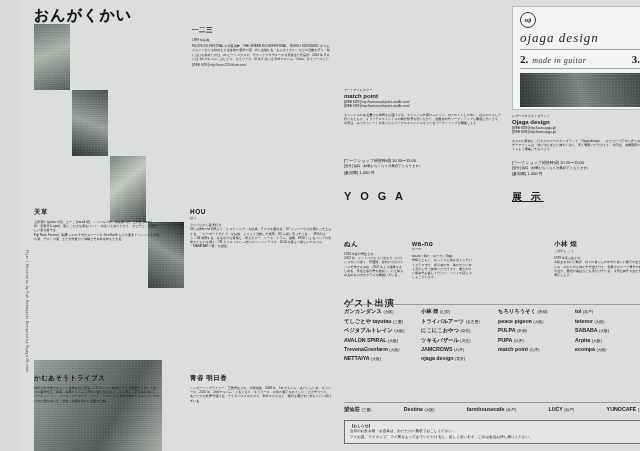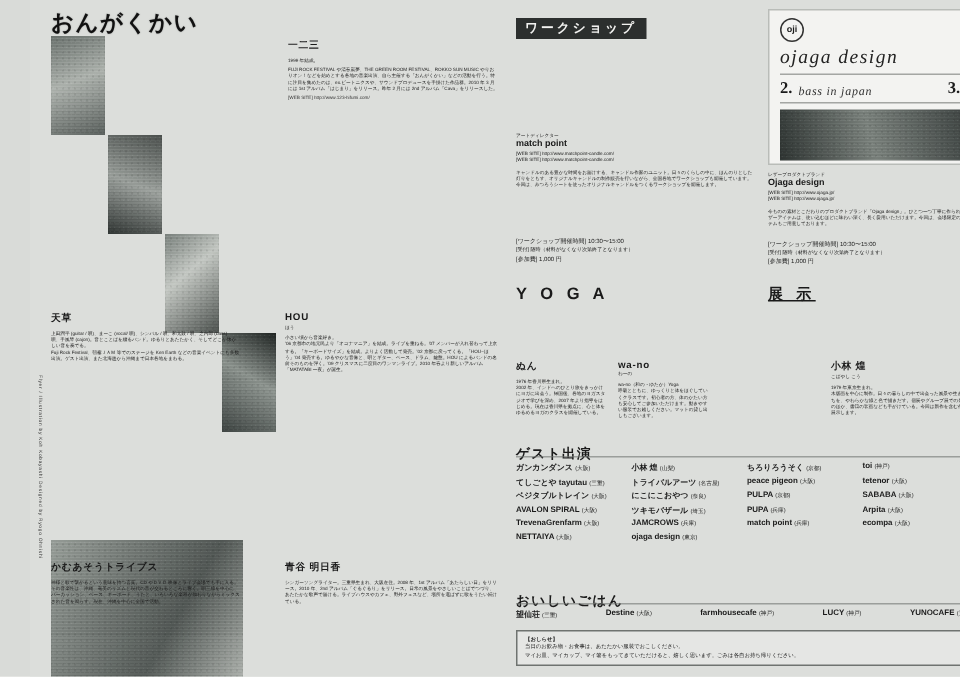--- a/index.html
+++ b/index.html
@@ -124,23 +124,20 @@
   <div class="blk" style="left:14px;top:374px;width:126px;">
     <div class="subttl">かむあそうトライブス</div>
     <div class="tiny" style="margin-top:3px;">神様と歌で繋がるという意味を持つ言葉。CD やＤＶＤ 映像とライブ会場でも手に入る。その音楽性は、沖縄、奄美のリズムと現代の音が交わるところに響く。唄三線を中心に、パーカッション、ベース、キーボード、うたと、いろいろな楽器が加わりながらミックスされた音を鳴らす。現在、沖縄を中心に全国で活動。</div>
   </div>
 
   <div class="blk" style="left:170px;top:374px;width:142px;">
     <div class="subttl">青谷 明日香</div>
     <div class="tiny" style="margin-top:3px;">シンガーソングライター。三重県生まれ、大阪在住。2008 年、1st アルバム「あたらしい日」をリリース。2010 年、2nd アルバム「ぐるぐるり」をリリース。日常の風景をやさしいことばでつづり、あたたかな歌声で届ける。ライブハウスやカフェ、野外フェスなど、場所を選ばずに歌をうたい続けている。</div>
   </div>
 
-  <div class="blk" style="left:324px;top:8px;">
-    <span class="sectitle-box">ワークショップ</span>
-  </div>
 
   <div class="blk" style="left:324px;top:88px;width:160px;">
     <div class="tiny">アートディレクター</div>
     <div class="namejp" style="margin-top:1px;">match point</div>
     <div class="tiny" style="margin-top:1px;">[WEB SITE] http://www.matchpoint-candle.com/</div>
     <div class="tiny">[WEB SITE] http://www.matchpoint-candle.com/</div>
     <div class="tiny" style="margin-top:4px;">キャンドルのある豊かな時間をお届けする、キャンドル作家のユニット。日々のくらしの中に、ほんのりとした灯りをともす、オリジナルキャンドルの制作販売を行いながら、全国各地でワークショップも開催しています。今回は、みつろうシートを使ったオリジナルキャンドルをつくるワークショップを開催します。</div>
   </div>
 
   <div class="blk" style="left:324px;top:158px;width:160px;">
@@ -175,21 +172,21 @@
   </div>
 
   <div class="blk ojaga" style="left:492px;top:6px;width:136px;height:104px;padding:5px 7px;">
     <div class="circlelogo">
       <span>oji</span>
     </div>
     <div class="ojaga-logo" style="margin-top:2px;">ojaga design</div>
     <div class="hr" style="margin:3px 0;"></div>
     <div style="display:flex;align-items:flex-end;gap:4px;">
       <div class="numbig">2.</div>
-      <div class="ojaga-sub" style="flex:1;">bass in japan</div>
+      <div class="ojaga-sub" style="flex:1;">made in guitar</div>
       <div class="numbig">3.</div>
     </div>
     <div class="hr" style="margin:3px 0 4px;"></div>
     <div class="photo f6" style="width:100%;height:34px;">
       <div class="blobs"><b style="left:20px;top:6px;width:70px;height:22px;"></b></div>
       <div class="vig"></div>
         <div class="grain"></div>
     </div>
   </div>
 
@@ -271,23 +268,20 @@
 
     <div class="vendrow">
       <div class="vend"><span>NETTAIYA</span> <small>(大阪)</small></div>
       <div class="vend"><span>ojaga design</span> <small>(東京)</small></div>
       <div class="vend"></div>
       <div class="vend"></div>
     </div>
 
   </div>
 
-  <div class="blk" style="left:324px;top:390px;">
-    <span class="sectitle" style="font-size:9px;letter-spacing:1px;">おいしいごはん</span>
-  </div>
   <div class="blk hr" style="left:324px;top:402px;width:304px;"></div>
 
   <div class="blk" style="left:324px;top:406px;width:304px;display:flex;justify-content:space-between;gap:4px;">
     <div class="vend"><span>望仙荘</span> <small>(三重)</small></div>
     <div class="vend"><span>Destine</span> <small>(大阪)</small></div>
     <div class="vend"><span>farmhousecafe</span> <small>(神戸)</small></div>
     <div class="vend"><span>LUCY</span> <small>(神戸)</small></div>
     <div class="vend"><span>YUNOCAFE</span> <small>(三重)</small></div>
   </div>
 

